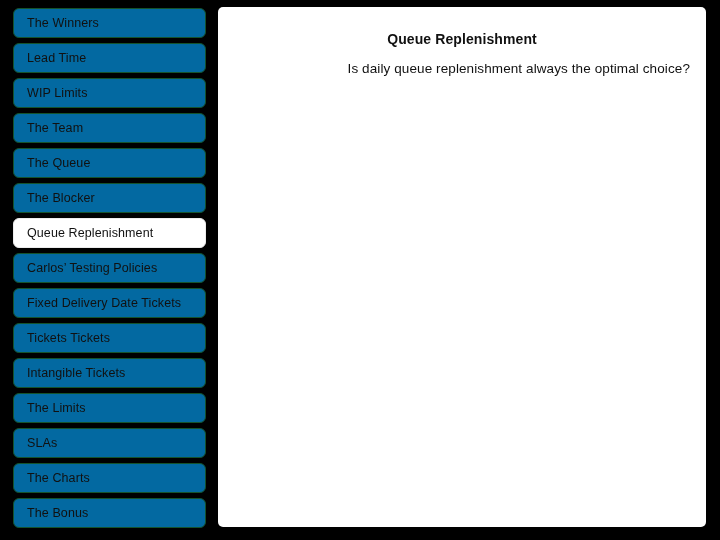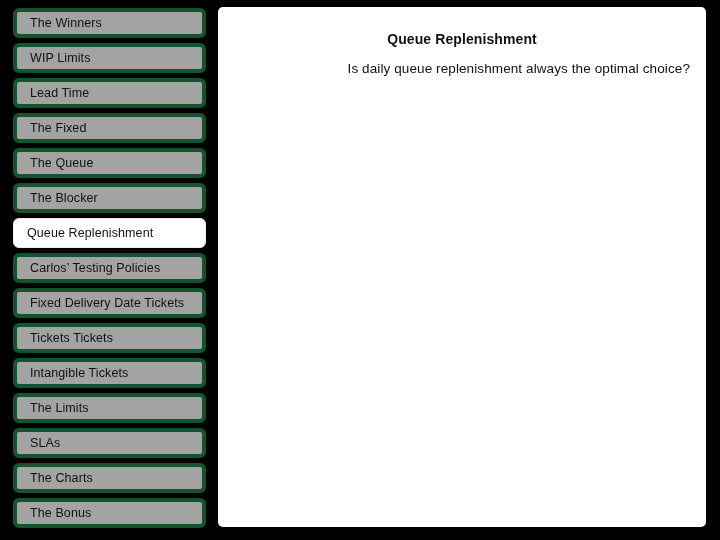--- a/index.html
+++ b/index.html
@@ -27,22 +27,22 @@
     left: 13px;
     top: 8px;
     width: 193px;
   }
   .nav-item {
     position: relative;
     box-sizing: border-box;
     width: 193px;
     height: 30px;
     margin-bottom: 5px;
-    background: #a3a3a3;
-    border: 4px solid #14532d;
+    background: #0369a1;
+    border: 1px solid #14532d;
     border-radius: 6px;
     display: flex;
     align-items: center;
     padding-left: 13px;
     font-size: 12.5px;
     color: #111111;
     line-height: 1;
     letter-spacing: 0.1px;
     white-space: nowrap;
   }
@@ -94,27 +94,27 @@
 </head>
 <body>
 
 <div id="slide">
 
   <div id="sidebar">
       <div class="nav-item">
         <span>The Winners</span>
       </div>
       <div class="nav-item">
+        <span>Lead Time</span>
+      </div>
+      <div class="nav-item">
         <span>WIP Limits</span>
       </div>
       <div class="nav-item">
-        <span>Lead Time</span>
-      </div>
-      <div class="nav-item">
-        <span>The Fixed</span>
+        <span>The Team</span>
       </div>
       <div class="nav-item">
         <span>The Queue</span>
       </div>
       <div class="nav-item">
         <span>The Blocker</span>
       </div>
       <div class="nav-item selected">
         <span>Queue Replenishment</span>
       </div>

